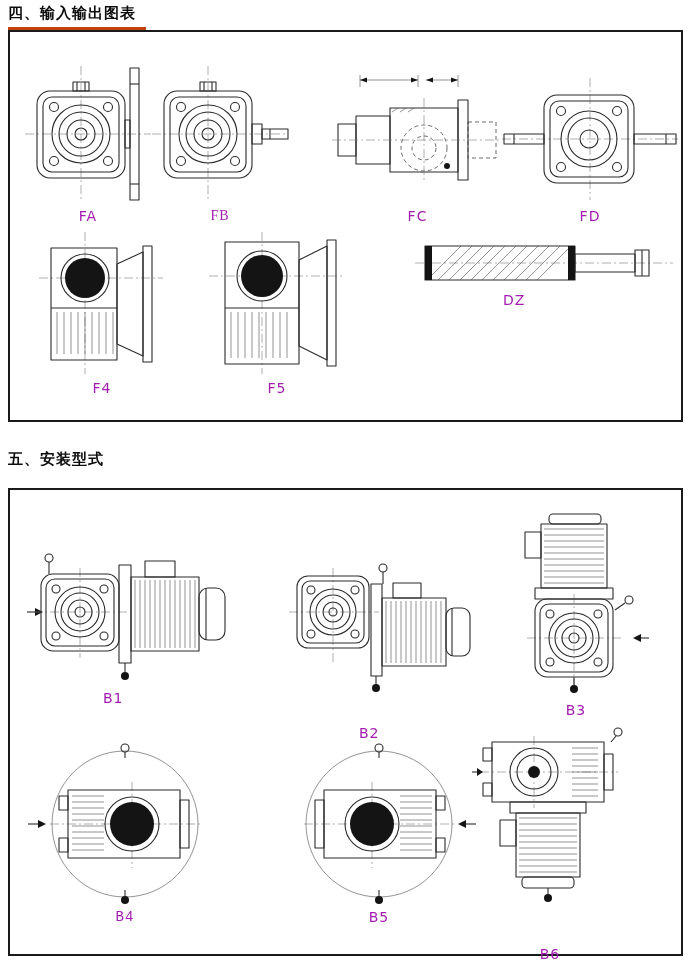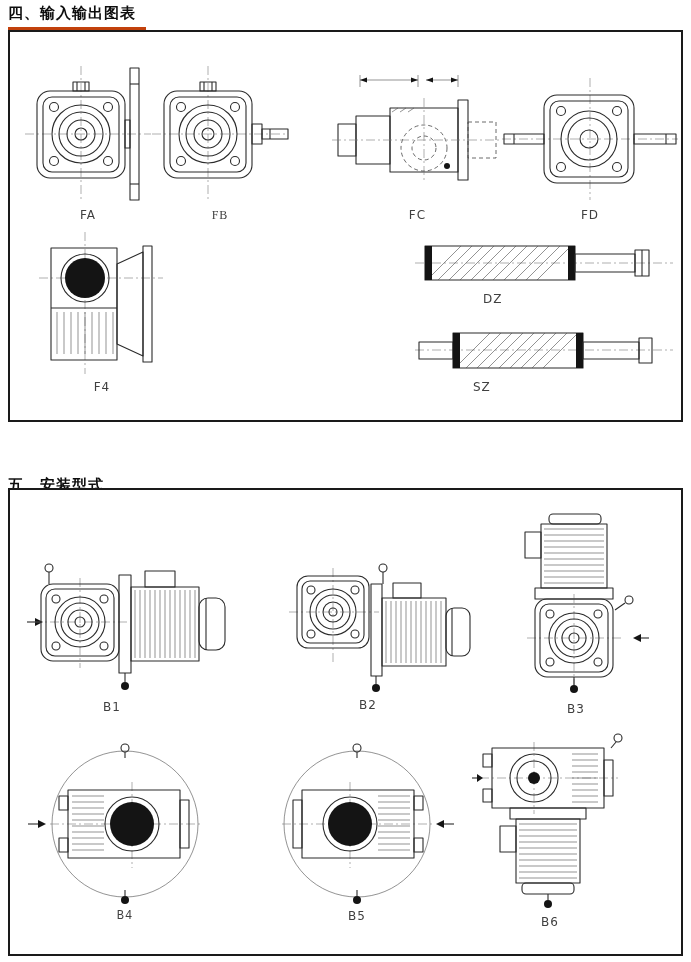--- a/index.html
+++ b/index.html
@@ -16,21 +16,21 @@
     font-size:15px; font-weight:bold; letter-spacing:1px; color:#0d0d0d;
     white-space:nowrap;
   }
   .sec-title--underlined { border-bottom:4px solid #c2410c; padding-bottom:4px; padding-right:10px; }
 
   .box { position:absolute; left:8px; width:675px; border:2px solid #1a1a1a; background:#fff; }
   #box-io { top:30px; height:392px; }
   #box-mount { top:488px; height:468px; }
 
   .fig { position:absolute; display:flex; flex-direction:column; align-items:center; }
-  .fig-label { font-size:12px; color:#404040; letter-spacing:1px; margin-top:2px; text-align:left; }
+  .fig-label { font-size:14px; color:#a21caf; letter-spacing:1px; margin-top:2px; text-align:left; }
   .label-left { align-self:flex-start; }
 
   
   .ln   { fill:none; stroke:#2b2b2b; stroke-width:1.1; stroke-linejoin:round; stroke-linecap:butt; }
   .thin { fill:none; stroke:#4a4a4a; stroke-width:0.6; }
   .cl   { fill:none; stroke:#7a7a7a; stroke-width:0.6; stroke-dasharray:9 3 2 3; }
   .dash { fill:none; stroke:#444444; stroke-width:0.8; stroke-dasharray:4 3; }
   .dk   { fill:#141414; stroke:none; }
 </style>
 </head>
@@ -148,58 +148,59 @@
         <circle class="ln" cx="48" cy="50" r="24"></circle>
         <circle class="dk" cx="48" cy="50" r="20"></circle>
         <line class="ln" x1="14" y1="80" x2="80" y2="80"></line>
         <path class="thin" d="M20 84V126M27 84V126M34 84V126M41 84V126M48 84V126M55 84V126M62 84V126M69 84V126M76 84V126"></path>
         <polygon class="ln" points="80,36 106,24 106,128 80,116"></polygon>
         <rect class="ln" x="106" y="18" width="9" height="116"></rect>
       </svg>
       <figcaption class="fig-label">F4</figcaption>
     </figure>
 
+    <figure class="fig" style="left:197px; top:196px; width:140px;">
+      <svg viewBox="0 0 140 150" width="140" height="150">
+        <line class="cl" x1="55" y1="4" x2="55" y2="146"></line>
+        <line class="cl" x1="2" y1="48" x2="136" y2="48"></line>
+        <rect class="ln" x="18" y="14" width="74" height="122"></rect>
+        <circle class="ln" cx="55" cy="48" r="25"></circle>
+        <circle class="dk" cx="55" cy="48" r="21"></circle>
+        <line class="ln" x1="18" y1="80" x2="92" y2="80"></line>
+        <path class="thin" d="M24 84V130M31 84V130M38 84V130M45 84V130M52 84V130M59 84V130M66 84V130M73 84V130M80 84V130"></path>
+        <polygon class="ln" points="92,32 120,18 120,132 92,118"></polygon>
+        <rect class="ln" x="120" y="12" width="9" height="126"></rect>
+      </svg>
+      <figcaption class="fig-label">F5</figcaption>
+    </figure>
 
     <figure class="fig" style="left:405px; top:204px; width:260px;">
       <svg viewBox="0 0 260 54" width="260" height="54">
         <line class="cl" x1="0" y1="27" x2="258" y2="27"></line>
         <rect class="ln" x="10" y="10" width="150" height="34"></rect>
         <path class="thin" d="M12 44L46 10M23 44L57 10M34 44L68 10M45 44L79 10M56 44L90 10M67 44L101 10M78 44L112 10M89 44L123 10M100 44L134 10M111 44L145 10M122 44L156 10"></path>
         <rect class="dk" x="10" y="10" width="7" height="34"></rect>
         <rect class="dk" x="153" y="10" width="7" height="34"></rect>
         <rect class="ln" x="160" y="18" width="60" height="18"></rect>
         <rect class="ln" x="220" y="14" width="14" height="26"></rect>
         <line class="ln" x1="227" y1="14" x2="227" y2="40"></line>
       </svg>
-      <figcaption class="fig-label label-left" style="margin-left:68px;">DZ</figcaption>
-    </figure>
-
-    <figure class="fig" style="left:405px; top:290px; width:260px;">
-      <svg viewBox="0 0 260 56" width="260" height="56">
-        <line class="cl" x1="0" y1="28" x2="258" y2="28"></line>
-        <rect class="ln" x="4" y="20" width="34" height="17"></rect>
-        <rect class="ln" x="38" y="11" width="130" height="35"></rect>
-        <path class="thin" d="M40 46L75 11M51 46L86 11M62 46L97 11M73 46L108 11M84 46L119 11M95 46L130 11M106 46L141 11M117 46L152 11M128 46L163 11"></path>
-        <rect class="dk" x="38" y="11" width="7" height="35"></rect>
-        <rect class="dk" x="161" y="11" width="7" height="35"></rect>
-        <rect class="ln" x="168" y="20" width="56" height="17"></rect>
-        <rect class="ln" x="224" y="16" width="13" height="25"></rect>
-      </svg>
-      <figcaption class="fig-label label-left" style="margin-left:58px;">SZ</figcaption>
-    </figure>
+      <figcaption class="fig-label label-left" style="margin-left:88px;">DZ</figcaption>
+    </figure>
+
 
   </div>
 
-  <div class="sec-title" style="top:476px;">
+  <div class="sec-title" style="top:450px;">
     <span>五、安装型式</span>
   </div>
 
   <div class="box" id="box-mount">
 
-    <figure class="fig" style="left:15px; top:68px; width:215px;">
+    <figure class="fig" style="left:15px; top:58px; width:215px;">
       <svg viewBox="0 0 215 140" width="215" height="140">
         <circle class="ln" cx="24" cy="10" r="4"></circle>
         <line class="ln" x1="24" y1="14" x2="24" y2="26"></line>
         <line class="ln" x1="2" y1="64" x2="10" y2="64"></line>
         <polygon class="dk" points="10,60 10,68 18,64"></polygon>
         <line class="cl" x1="55" y1="20" x2="55" y2="110"></line>
         <line class="cl" x1="8" y1="64" x2="104" y2="64"></line>
         <rect class="ln" x="16" y="26" width="78" height="77" rx="12"></rect>
         <rect class="ln" x="21" y="31" width="68" height="67" rx="9"></rect>
         <circle class="ln" cx="55" cy="64" r="25"></circle>
@@ -215,21 +216,21 @@
         <path class="thin" d="M110 32V100M115 32V100M120 32V100M125 32V100M130 32V100M135 32V100M140 32V100M145 32V100M150 32V100M155 32V100M160 32V100M165 32V100M170 32V100"></path>
         <rect class="ln" x="120" y="13" width="30" height="16"></rect>
         <rect class="ln" x="174" y="40" width="26" height="52" rx="9"></rect>
         <line class="ln" x1="181" y1="40" x2="181" y2="92"></line>
         <line class="ln" x1="100" y1="115" x2="100" y2="124"></line>
         <circle class="dk" cx="100" cy="128" r="4"></circle>
       </svg>
       <figcaption class="fig-label label-left" style="margin-left:78px;">B1</figcaption>
     </figure>
 
-    <figure class="fig" style="left:277px; top:66px; width:200px;">
+    <figure class="fig" style="left:277px; top:66px; width:200px;gap:27px;">
       <svg viewBox="0 0 200 140" width="200" height="140">
         <line class="cl" x1="46" y1="12" x2="46" y2="106"></line>
         <line class="cl" x1="2" y1="56" x2="92" y2="56"></line>
         <rect class="ln" x="10" y="20" width="72" height="72" rx="11"></rect>
         <rect class="ln" x="15" y="25" width="62" height="62" rx="8"></rect>
         <circle class="ln" cx="46" cy="56" r="23"></circle>
         <circle class="ln" cx="46" cy="56" r="17"></circle>
         <circle class="ln" cx="46" cy="56" r="10"></circle>
         <circle class="ln" cx="46" cy="56" r="4"></circle>
         <circle class="ln" cx="24" cy="34" r="4"></circle>
@@ -294,21 +295,21 @@
         <rect class="ln" x="39" y="54" width="9" height="14"></rect>
         <rect class="ln" x="39" y="96" width="9" height="14"></rect>
         <line class="ln" x1="8" y1="82" x2="18" y2="82"></line>
         <polygon class="dk" points="18,78 18,86 26,82"></polygon>
         <line class="ln" x1="105" y1="148" x2="105" y2="154"></line>
         <circle class="dk" cx="105" cy="158" r="4"></circle>
       </svg>
       <figcaption class="fig-label">B4</figcaption>
     </figure>
 
-    <figure class="fig" style="left:242px; top:252px; width:210px;">
+    <figure class="fig" style="left:264px; top:252px; width:210px;">
       <svg viewBox="0 0 210 165" width="210" height="165">
         <circle class="thin" cx="105" cy="82" r="73"></circle>
         <circle class="ln" cx="105" cy="6" r="4"></circle>
         <line class="ln" x1="105" y1="10" x2="105" y2="16"></line>
         <line class="cl" x1="98" y1="40" x2="98" y2="126"></line>
         <line class="cl" x1="30" y1="82" x2="180" y2="82"></line>
         <rect class="ln" x="50" y="48" width="112" height="68"></rect>
         <path class="thin" d="M126 54H158M126 60H158M126 66H158M126 72H158M126 78H158M126 84H158M126 90H158M126 96H158M126 102H158M126 108H158"></path>
         <circle class="ln" cx="98" cy="82" r="27"></circle>
         <circle class="dk" cx="98" cy="82" r="22"></circle>
@@ -316,21 +317,21 @@
         <rect class="ln" x="162" y="54" width="9" height="14"></rect>
         <rect class="ln" x="162" y="96" width="9" height="14"></rect>
         <line class="ln" x1="202" y1="82" x2="192" y2="82"></line>
         <polygon class="dk" points="192,78 192,86 184,82"></polygon>
         <line class="ln" x1="105" y1="148" x2="105" y2="154"></line>
         <circle class="dk" cx="105" cy="158" r="4"></circle>
       </svg>
       <figcaption class="fig-label">B5</figcaption>
     </figure>
 
-    <figure class="fig" style="left:460px; top:238px; width:160px;">
+    <figure class="fig" style="left:460px; top:232px; width:160px;gap:37px;">
       <svg viewBox="0 0 160 185" width="160" height="185">
         <line class="cl" x1="64" y1="14" x2="64" y2="86"></line>
         <line class="cl" x1="10" y1="50" x2="148" y2="50"></line>
         <rect class="ln" x="22" y="20" width="112" height="60"></rect>
         <path class="thin" d="M102 26H128M102 32H128M102 38H128M102 44H128M102 50H128M102 56H128M102 62H128M102 68H128M102 74H128"></path>
         <circle class="ln" cx="64" cy="50" r="24"></circle>
         <circle class="ln" cx="64" cy="50" r="17"></circle>
         <circle class="dk" cx="64" cy="50" r="6"></circle>
         <rect class="ln" x="13" y="26" width="9" height="13"></rect>
         <rect class="ln" x="13" y="61" width="9" height="13"></rect>

